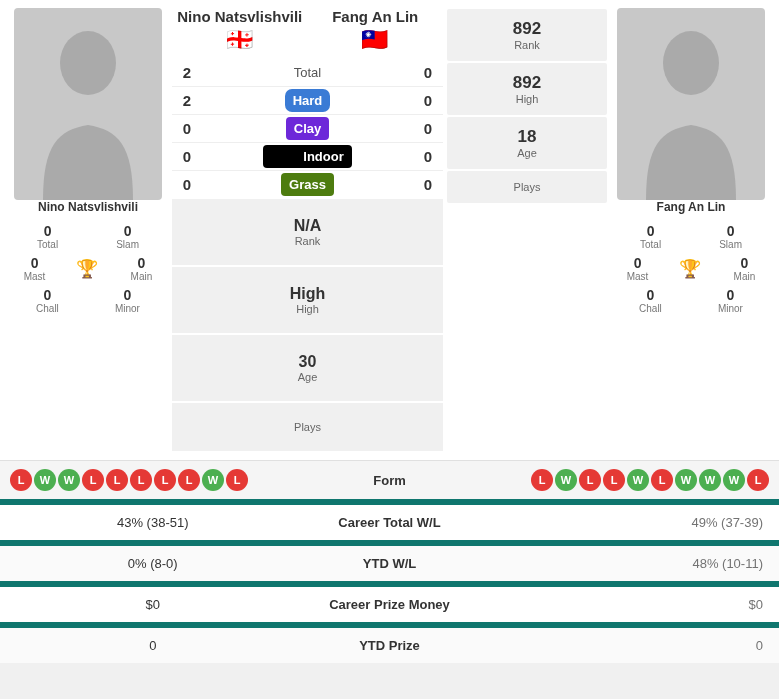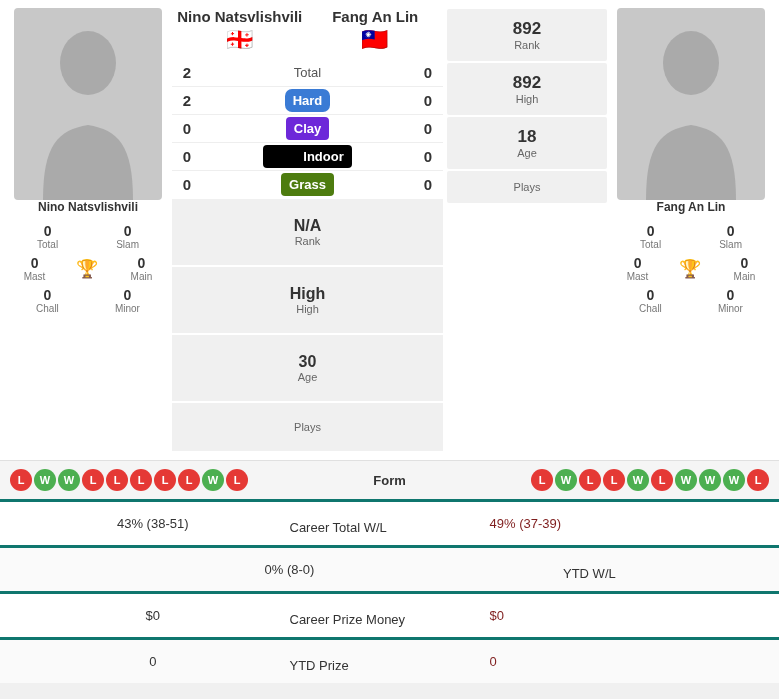--- a/index.html
+++ b/index.html
@@ -93,46 +93,45 @@
     }
 
     
     .stats-rows {
       background: #fff;
     }
 
     .stats-row {
       display: flex;
       align-items: center;
-      border-top: 3px solid #0f766e;
+      border-top: 6px solid #0f766e;
       padding: 10px 16px;
     }
 
     .stats-row:nth-child(even) {
       background: #fafafa;
     }
 
     .stats-row-left {
       flex: 1;
       text-align: center;
       color: #333;
     }
 
     .stats-row-center {
       width: 200px;
-      text-align: left;
-      font-weight: normal;
+      text-align: center;
+      font-weight: bold;
       color: #333;
-      margin-top: 8px;
     }
 
     .stats-row-right {
       flex: 1;
-      text-align: left;
-      color: #7f1d1d;
+      text-align: right;
+      color: #737373;
     }
 
     
     .comparison-layout {
       display: flex;
       width: 100%;
       padding: 8px;
       gap: 4px;
     }
 
@@ -486,20 +485,21 @@
 
   <div class="stats-rows" id="stats-rows">
       <div class="stats-row">
       <div class="stats-row-left">43% (38-51)</div>
       <div class="stats-row-center">Career Total W/L</div>
       <div class="stats-row-right">49% (37-39)</div>
     </div>
       <div class="stats-row">
       <div class="stats-row-left">0% (8-0)</div>
       <div class="stats-row-center">YTD W/L</div>
+      <div class="stats-row-right">48% (10-11)</div>
     </div>
       <div class="stats-row">
       <div class="stats-row-left">$0</div>
       <div class="stats-row-center">Career Prize Money</div>
       <div class="stats-row-right">$0</div>
     </div>
       <div class="stats-row">
       <div class="stats-row-left">0</div>
       <div class="stats-row-center">YTD Prize</div>
       <div class="stats-row-right">0</div>

